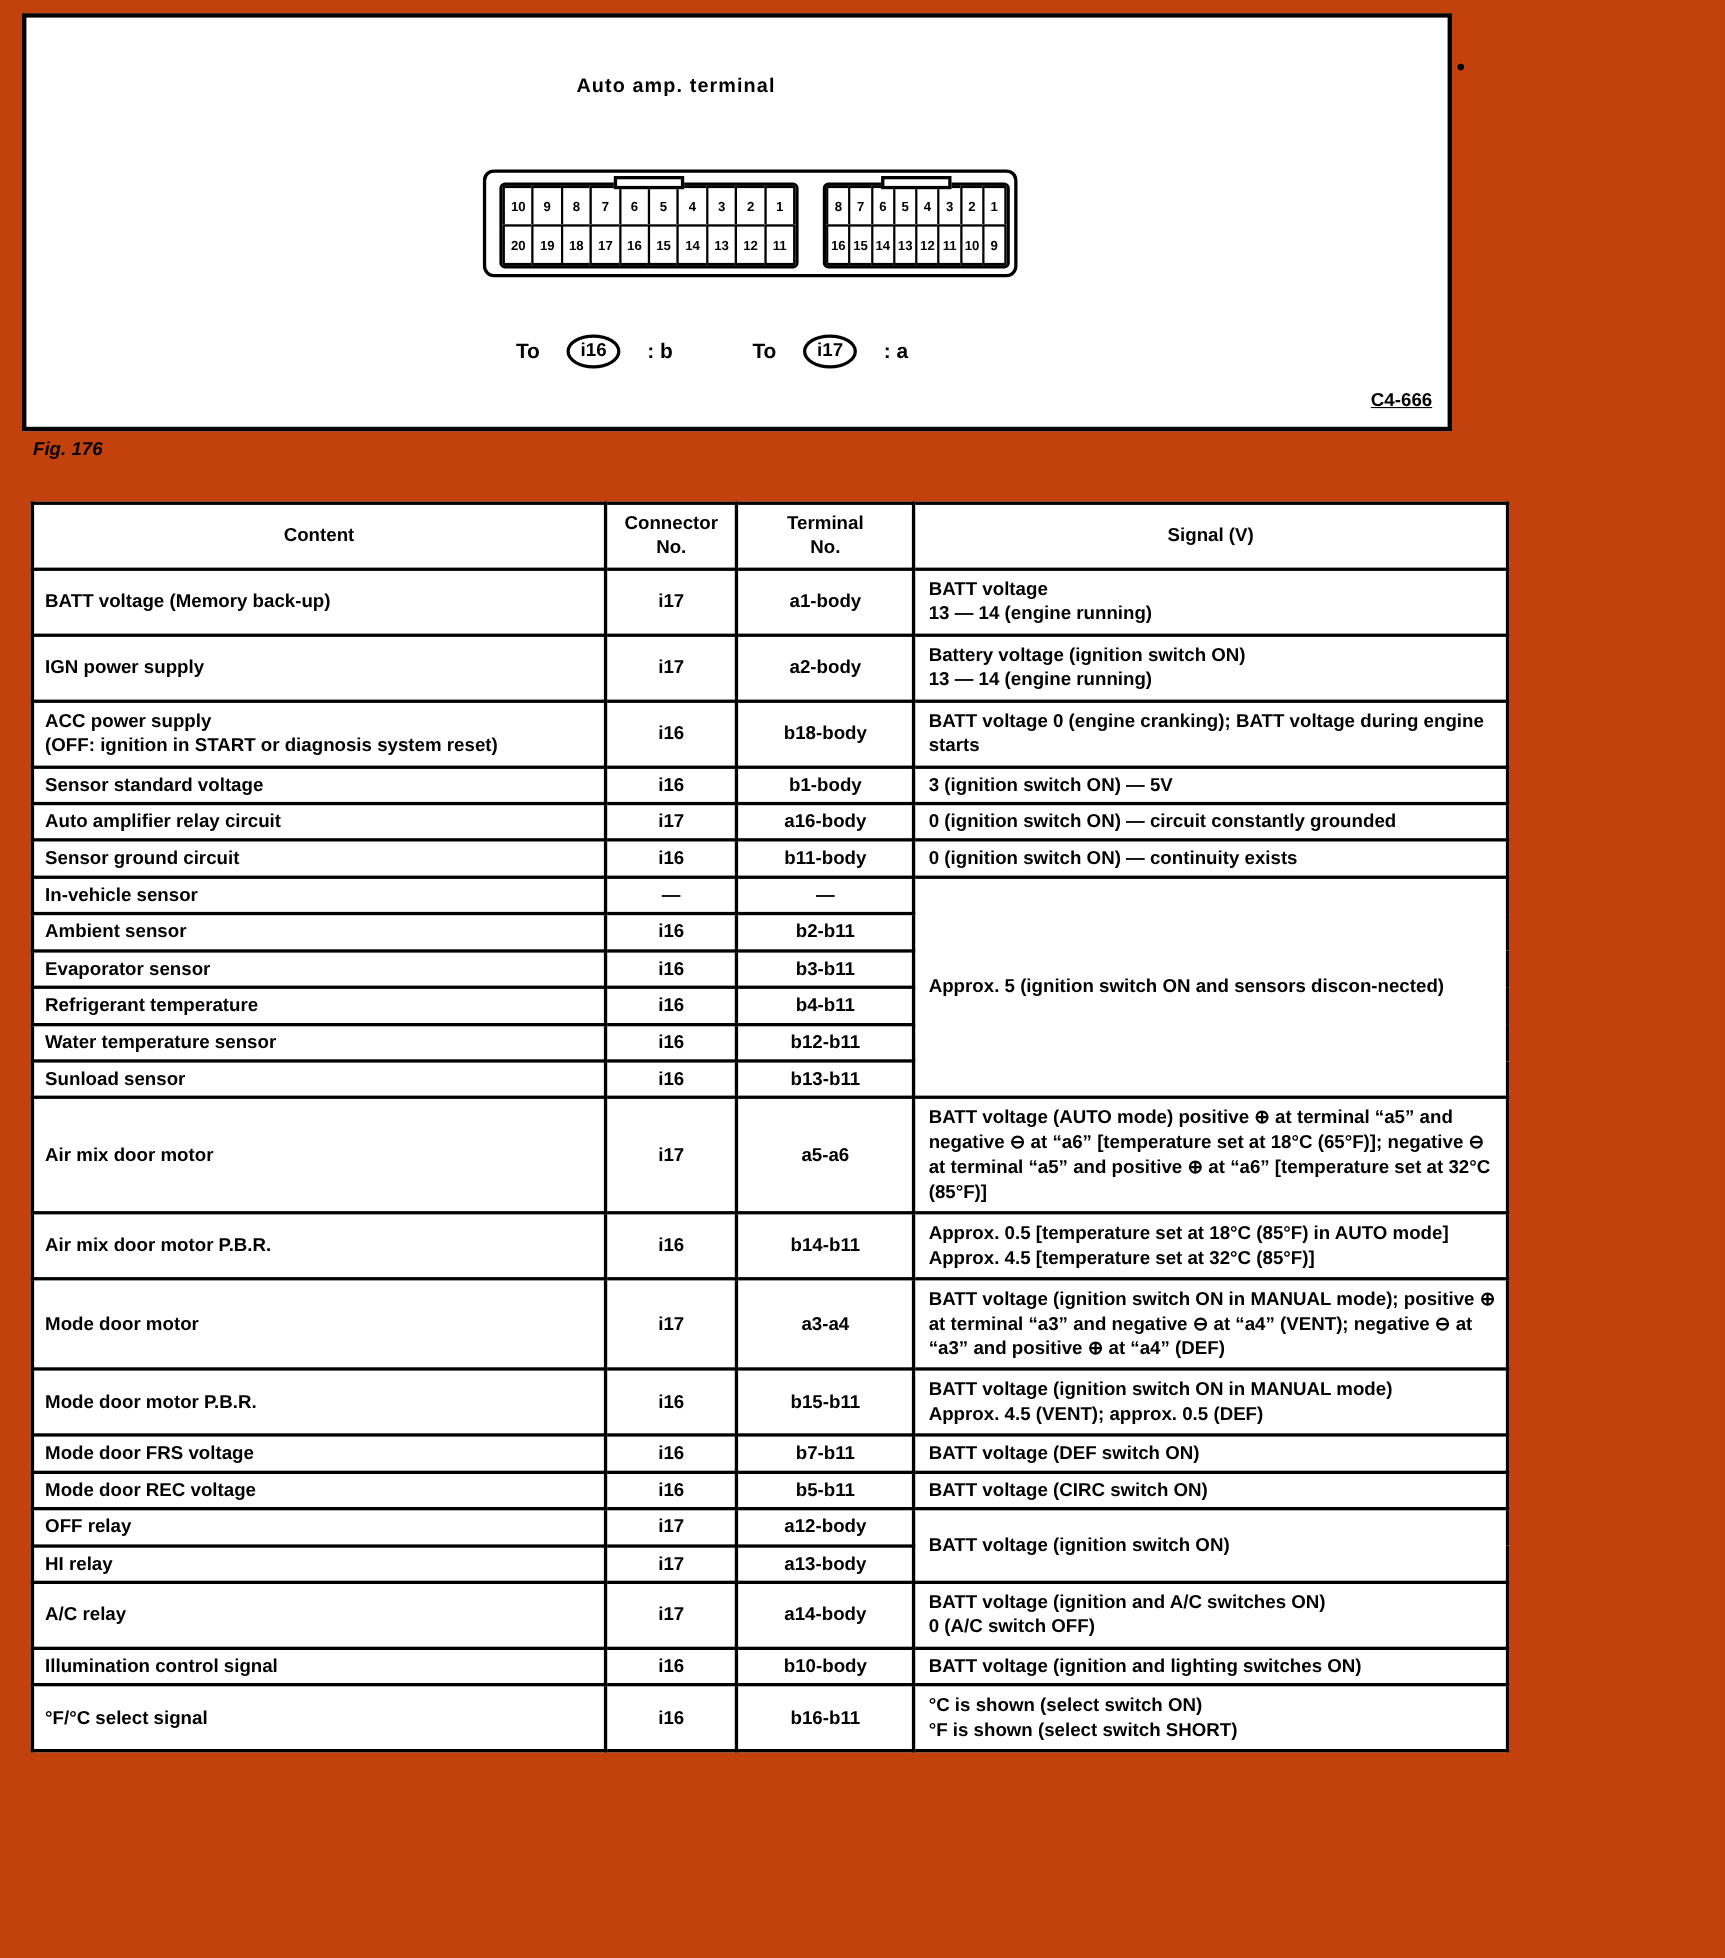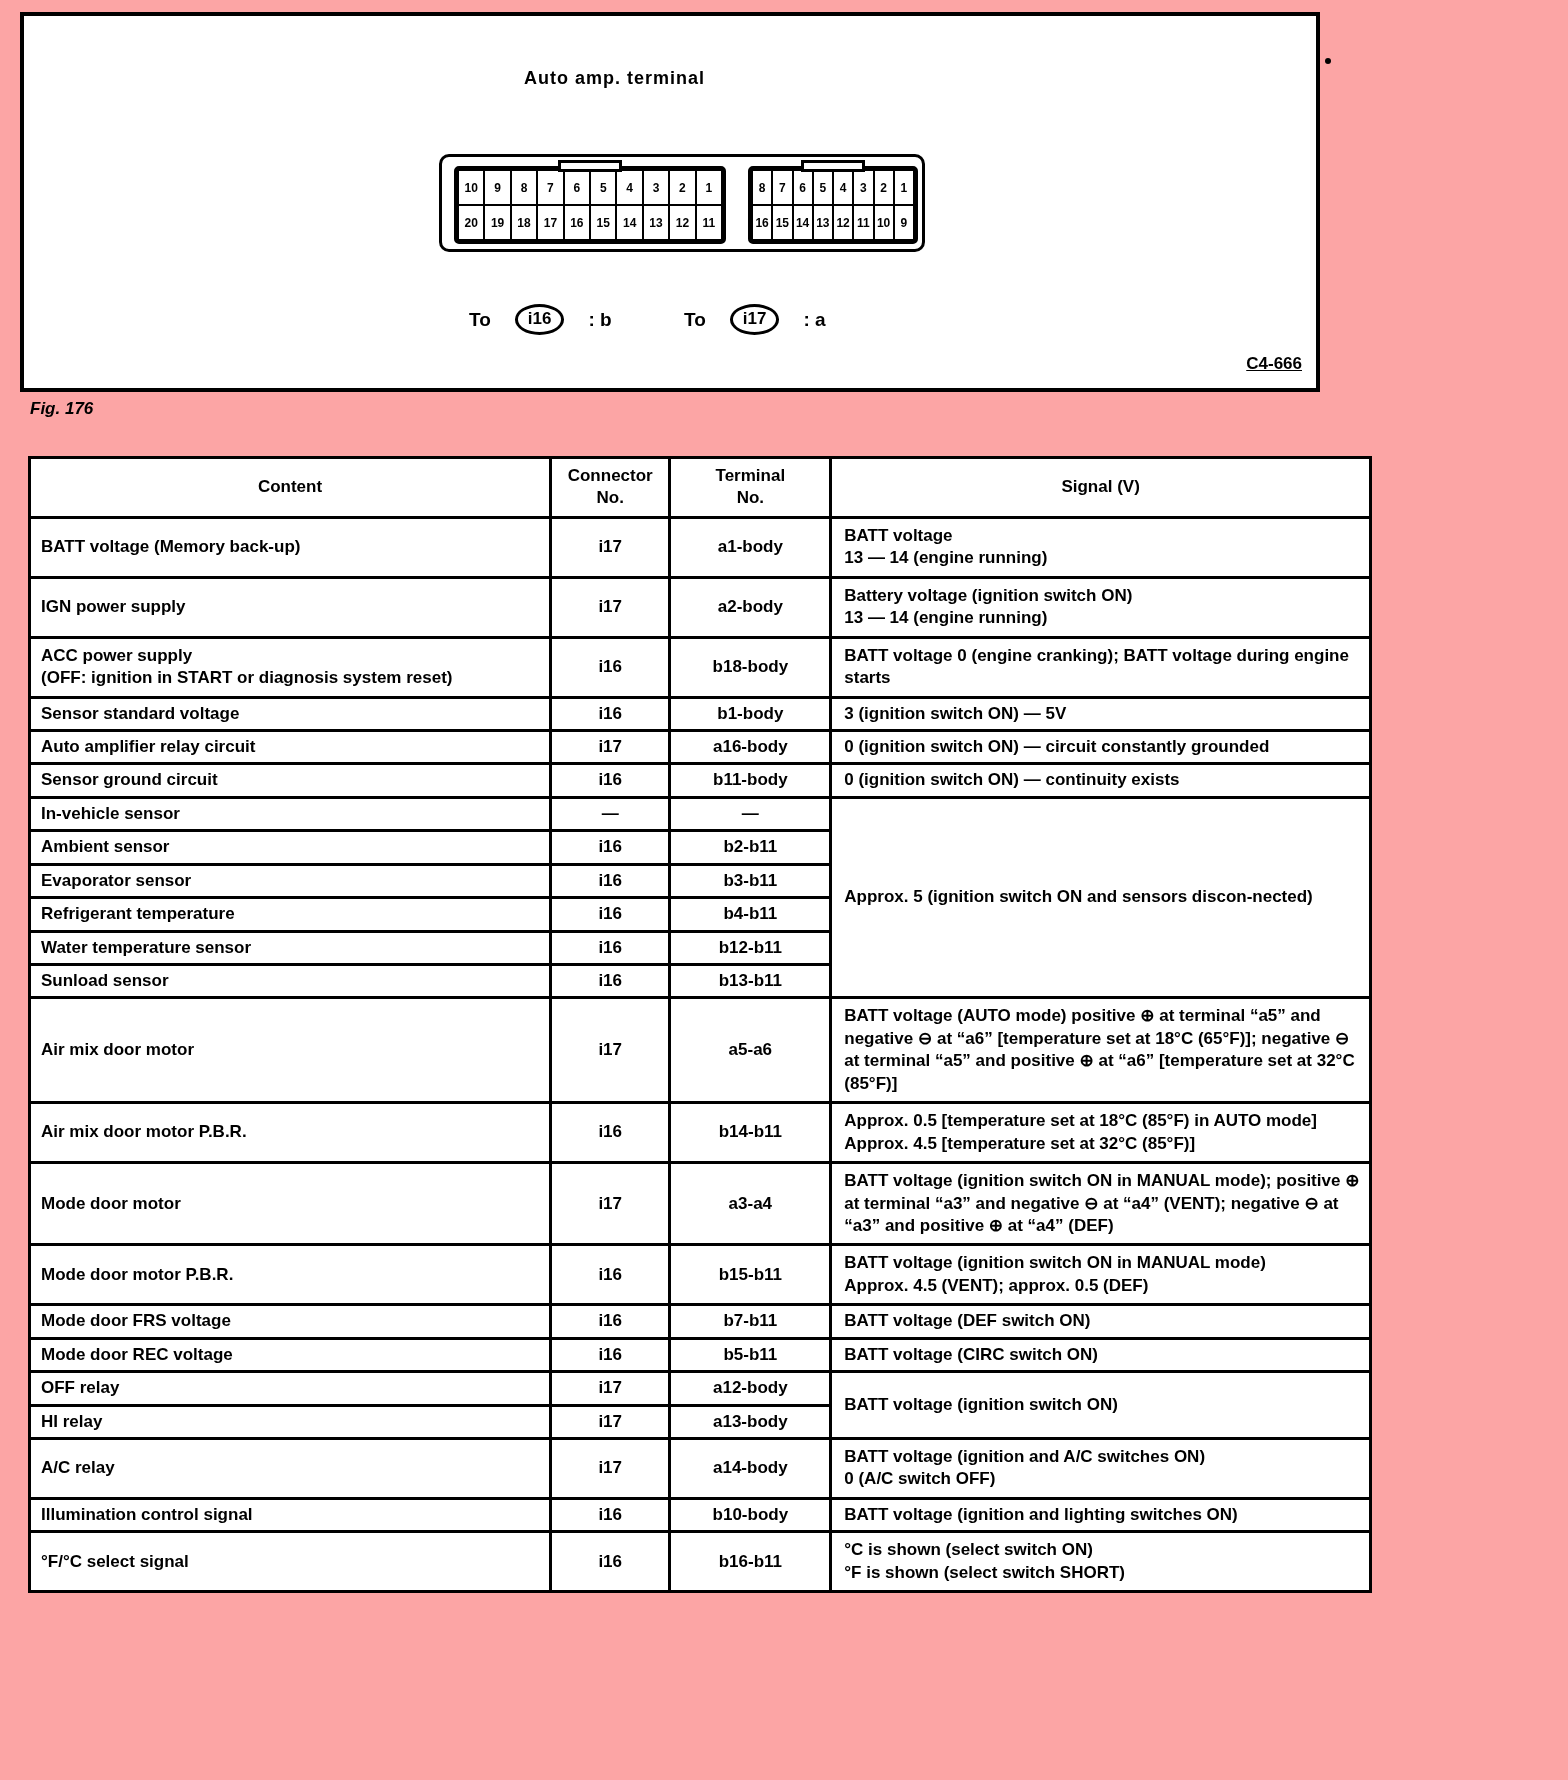--- a/index.html
+++ b/index.html
@@ -2,21 +2,21 @@
 <html><head>
 <meta charset="utf-8">
 <style>
   * { box-sizing: border-box; margin: 0; padding: 0; }
   html,body { background:#fff; }
   body {
     width:1568px; height:1780px; position:relative;
     font-family:"Liberation Sans", sans-serif;
     color:#000; -webkit-font-smoothing:none;
   }
-  .page { position:absolute; inset:0; background:#fca5a5; }
+  .page { position:absolute; inset:0; background:#c2410c; }
 
   
   .panel {
     position:absolute; left:20px; top:12px; width:1300px; height:380px;
     border:4px solid #000; background:#fff;
   }
   .panel-title {
     position:absolute; left:500px; top:52px;
     font-size:18px; font-weight:700; letter-spacing:1px;
   }
@@ -28,21 +28,21 @@
     position:absolute; top:9px; height:78px;
     border:4px solid #000; border-radius:5px;
     display:flex; flex-direction:column;
   }
   .conn-left  { left:12px;  width:272px; }
   .conn-right { left:306px; width:170px; }
   .conn-tab {
     position:absolute; top:-10px; left:50%; transform:translateX(-50%);
     width:64px; height:12px; border:3px solid #000; background:#fff;
   }
-  .pin-row { display:flex; flex:1; }
+  .pin-row { display:flex; flex:1;justify-content:flex-end; }
   .pin {
     flex:1; border:2px solid #000; margin:-1px;
     display:flex; align-items:center; justify-content:center;
     font-size:12px; font-weight:700; background:#fff;
   }
   .to-labels {
     position:absolute; left:0; top:288px; width:100%;
     display:flex; font-size:19px; font-weight:700;
   }
   .to-item { display:flex; align-items:center; gap:24px; position:absolute; }

